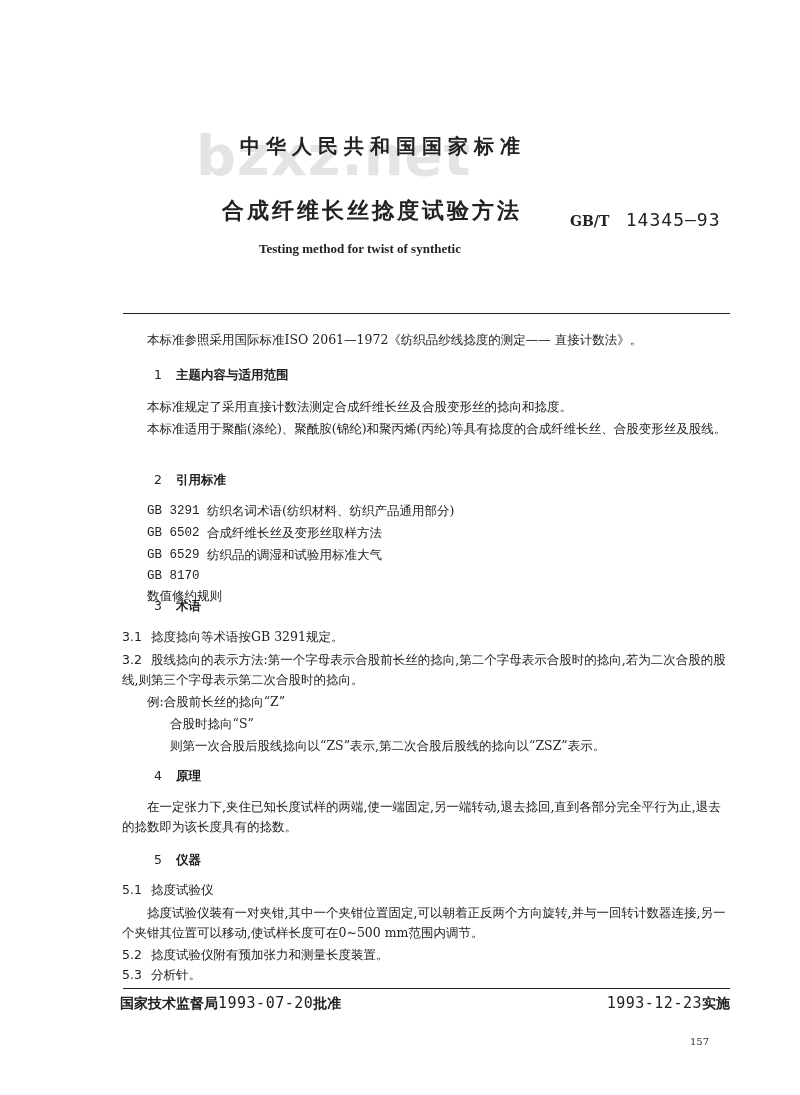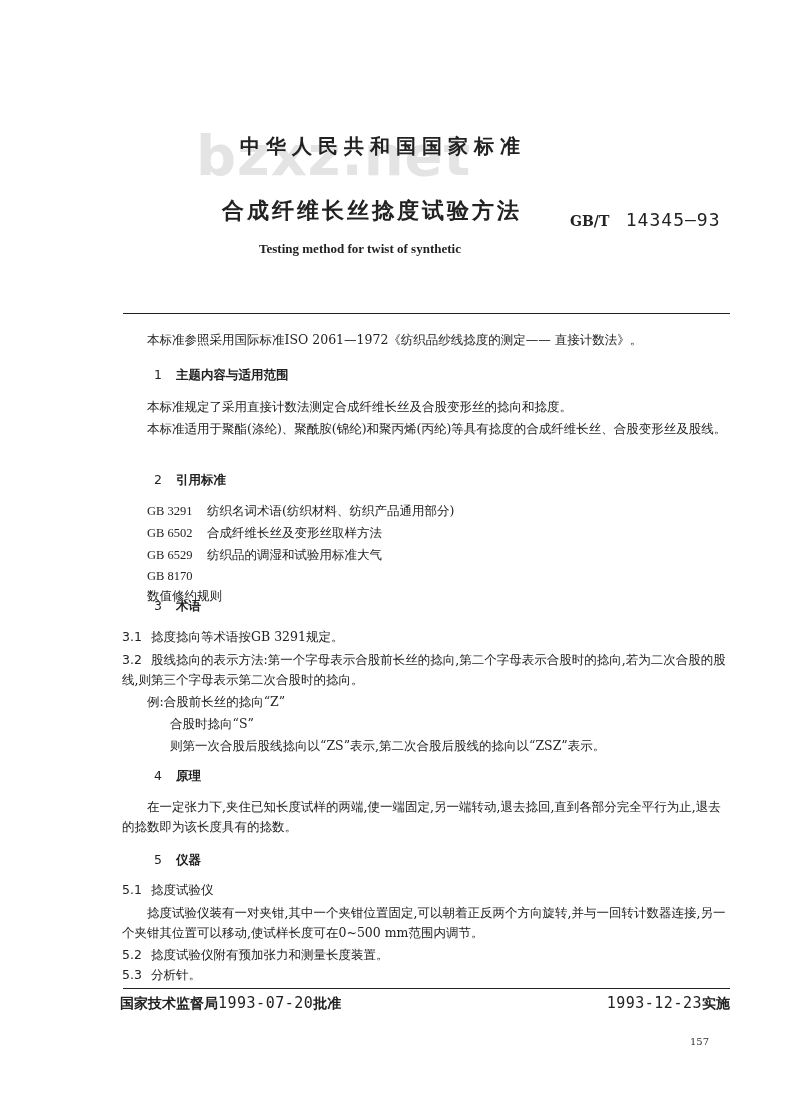--- a/index.html
+++ b/index.html
@@ -22,21 +22,21 @@
   .std-code .num { font-family:"DejaVu Sans Mono","Liberation Mono",monospace; font-size:18px; letter-spacing:1px;margin-left:12px; }
   .en-title { left:200px; width:320px; text-align:center; font-family:"Liberation Serif","DejaVu Serif",serif;
     font-weight:bold; font-size:13px; color:#222; }
   .rule { left:123px; width:607px; height:0; border-top:1.6px solid #222; }
   .body-text { font-size:12.5px; line-height:20px; color:#222; }
   .p { left:122px; width:610px; }
   .indent { text-indent:25px; }
   .h { font-family:"DejaVu Sans","Liberation Sans",sans-serif; font-weight:bold; font-size:12.5px; color:#222;margin-left:32px; }
   .h .num { display:inline-block; width:22px; font-weight:normal; }
   .ref-row { left:147px; display:flex; }
-  .ref-row .code { width:60px; font-family:Liberation Serif, serif; }
+  .ref-row .code { width:60px; font-family:Liberation Mono, monospace; }
   .sub-num { display:inline-block; width:25px; font-family:"DejaVu Sans","Liberation Sans",sans-serif; }
   .footer { font-family:"DejaVu Sans","Liberation Sans",sans-serif; font-weight:bold; font-size:14px; color:#222; }
   .footer-date { font-family:"DejaVu Sans Mono","Liberation Mono",monospace; font-weight:normal; font-size:15px; letter-spacing:0.5px; }
   .page-num { left:690px; top:1036px; font-size:10px; color:#333; }
 </style>
 </head>
 <body>
 
 <div class="abs watermark">bzxz.net</div>
 

